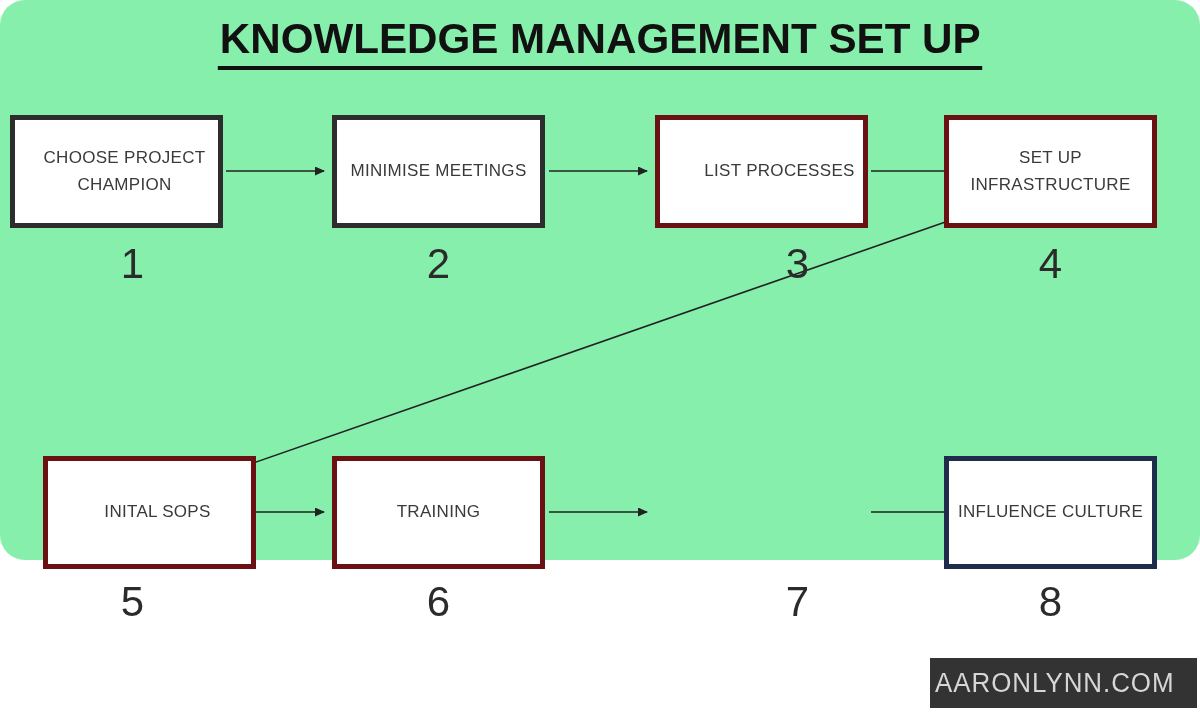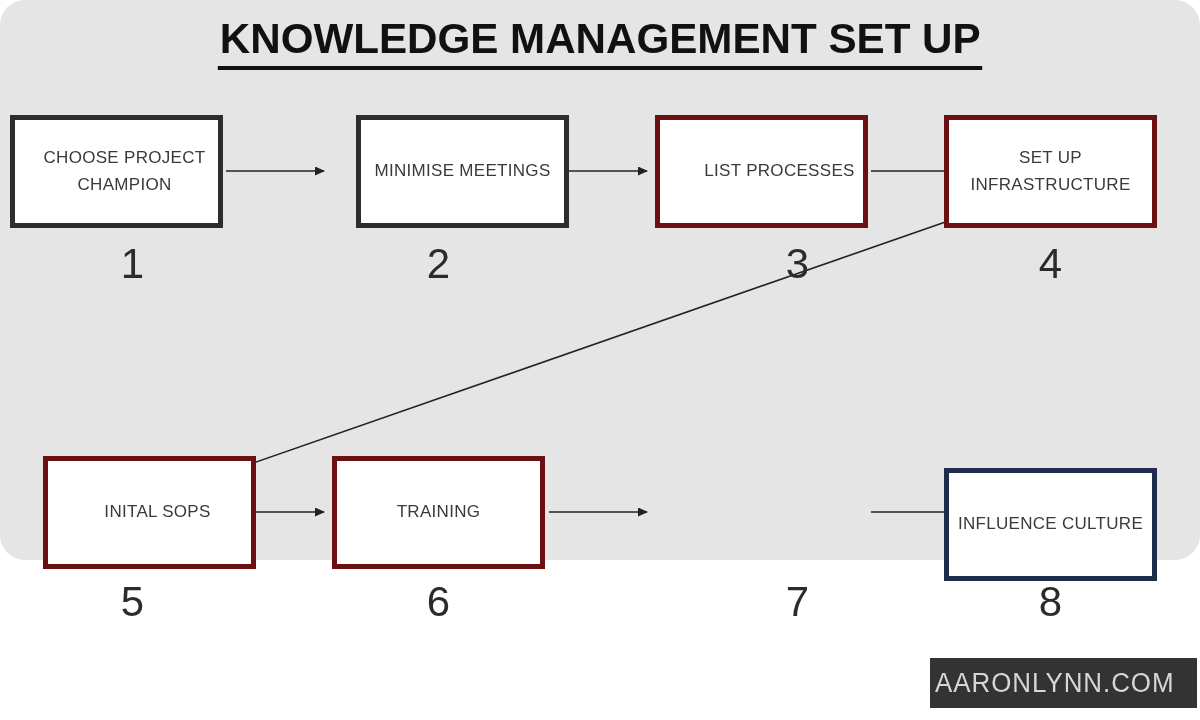--- a/index.html
+++ b/index.html
@@ -2,21 +2,21 @@
 <html><head>
 <meta charset="utf-8">
 <style>
   html, body { margin: 0; padding: 0; }
   body {
     width: 1200px; height: 720px;
     background: #ffffff;
     font-family: "Liberation Sans", sans-serif;
     overflow: hidden;
   }
-  #canvas { position: relative; width: 1200px; height: 560px; background: #e5e5e5; border-radius: 25px; }
+  #canvas { position: relative; width: 1200px; height: 560px; background: #86efac; border-radius: 25px; }
 
   
   .title-wrap {
     position: absolute; left: 0; top: 14px; width: 1200px;
     text-align: center;
   }
   .title {
     display: inline-block;
     font-size: 43px; font-weight: bold; color: #111111;
     letter-spacing: 0px;
@@ -96,21 +96,21 @@
     <line x1="977" y1="211" x2="236" y2="469" stroke="#222222" stroke-width="1.6" marker-end="url(#ah)"></line>
     <line x1="226" y1="512" x2="324" y2="512" stroke="#222222" stroke-width="1.6" marker-end="url(#ah)"></line>
     <line x1="549" y1="512" x2="647" y2="512" stroke="#222222" stroke-width="1.6" marker-end="url(#ah)"></line>
     <line x1="871" y1="512" x2="969" y2="512" stroke="#222222" stroke-width="1.6" marker-end="url(#ah)"></line>
   </svg>
 
   <div class="step-box col-1 row-1" style="border-color: rgb(45, 45, 45);">
     <span class="step-label">CHOOSE PROJECT
 CHAMPION</span>
   </div>
-  <div class="step-box col-2 row-1" style="border-color: rgb(45, 45, 45); margin-left: 24px;">
+  <div class="step-box col-2 row-1" style="border-color: rgb(45, 45, 45);">
     <span class="step-label">MINIMISE MEETINGS</span>
   </div>
   <div class="step-box col-3 row-1" style="border-color: rgb(107, 16, 19);">
     <span class="step-label">LIST PROCESSES</span>
   </div>
   <div class="step-box col-4 row-1" style="border-color: rgb(107, 16, 19);">
     <span class="step-label">SET UP
 INFRASTRUCTURE</span>
   </div>
 
@@ -118,21 +118,21 @@
   <div class="step-number col-2 num-row-1">2</div>
   <div class="step-number col-3 num-row-1">3</div>
   <div class="step-number col-4 num-row-1">4</div>
 
   <div class="step-box col-1 row-2" style="border-color: rgb(107, 16, 19); margin-left: 33px;">
     <span class="step-label">INITAL SOPS</span>
   </div>
   <div class="step-box col-2 row-2" style="border-color: rgb(107, 16, 19); justify-content: center;">
     <span class="step-label">TRAINING</span>
   </div>
-  <div class="step-box col-4 row-2" style="border-color: rgb(32, 44, 76); margin-top: 12px;">
+  <div class="step-box col-4 row-2" style="border-color: rgb(32, 44, 76);">
     <span class="step-label">INFLUENCE CULTURE</span>
   </div>
 
   <div class="step-number col-1 num-row-2">5</div>
   <div class="step-number col-2 num-row-2">6</div>
   <div class="step-number col-3 num-row-2">7</div>
   <div class="step-number col-4 num-row-2">8</div>
 
   <div class="brand-box" style="background: rgb(51, 51, 51);">
     <span class="brand-text" style="color: rgb(214, 214, 214);">AARONLYNN.COM</span>

